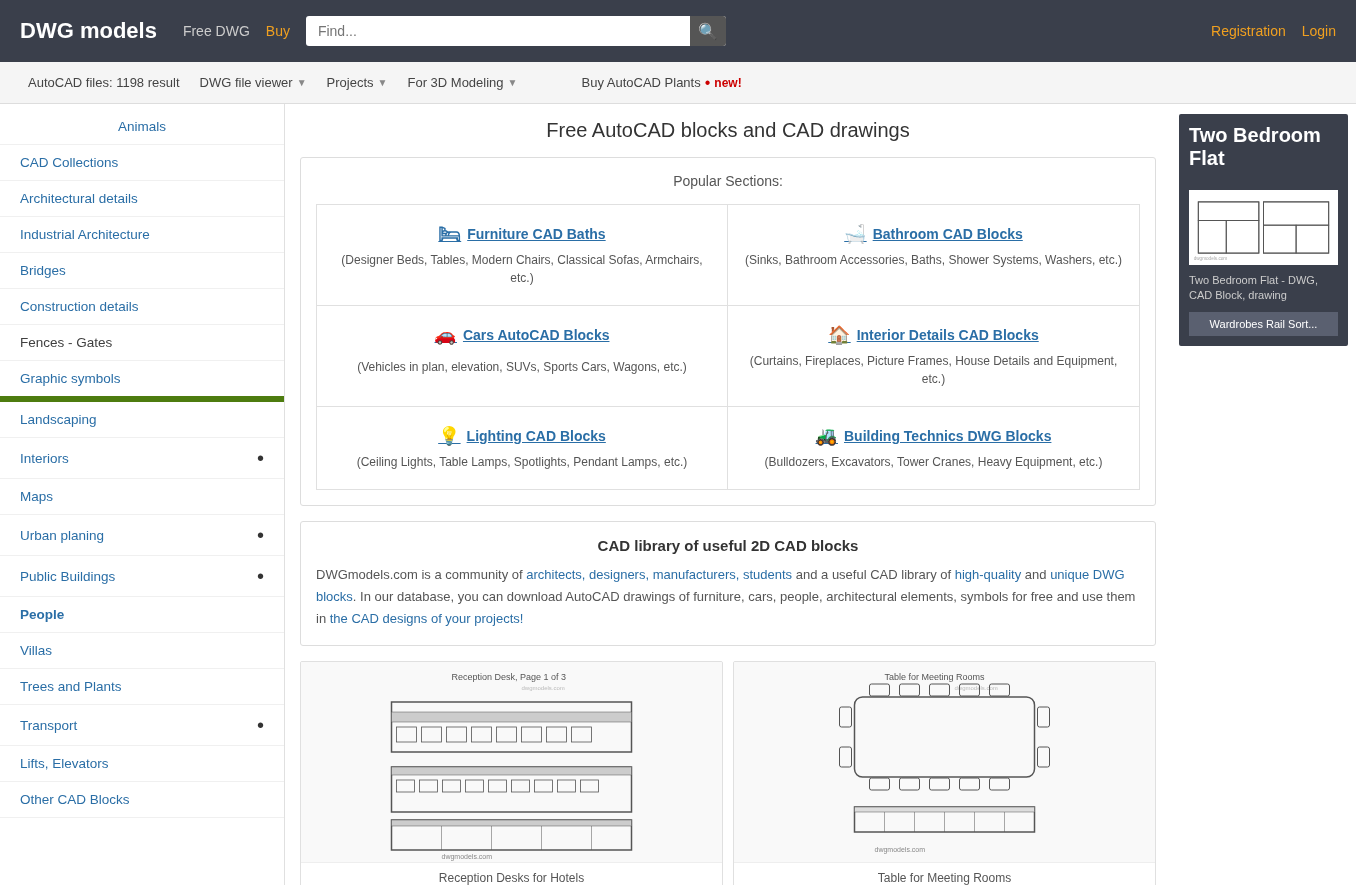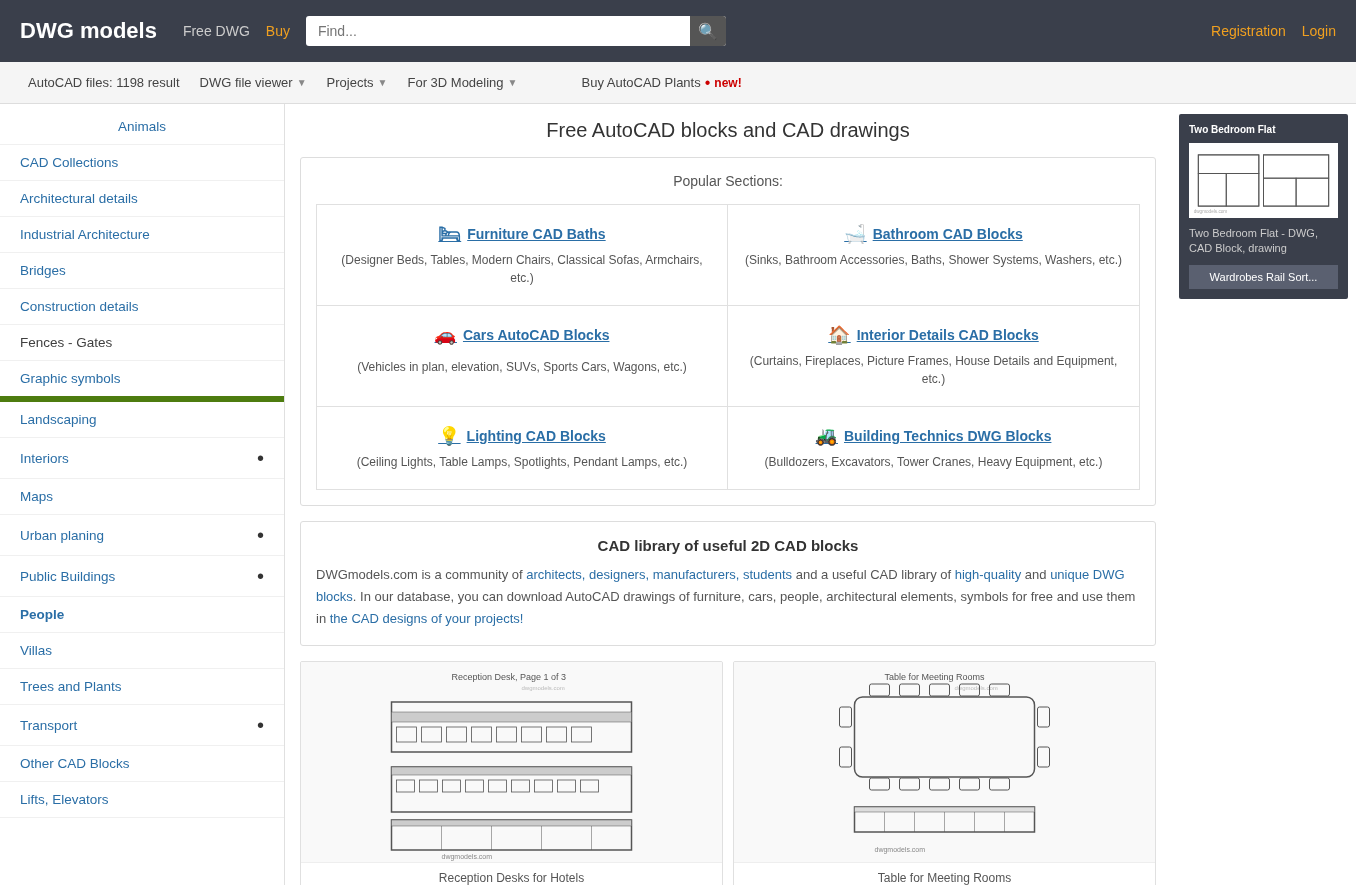--- a/index.html
+++ b/index.html
@@ -94,24 +94,24 @@
       <span>Villas</span>
     </a>
     <a style="display:flex; align-items:flex-end; justify-content:space-between; padding:10px 20px; color:#2a6ea6; text-decoration:none; font-size:13.5px; border-bottom:1px solid #f0f0f0;">
       <span>Trees and Plants</span>
     </a>
     <a style="display:flex; align-items:center; justify-content:space-between; padding:10px 20px; color:#2a6ea6; text-decoration:none; font-size:13.5px; border-bottom:1px solid #f0f0f0;">
       <span>Transport</span>
       <span style="color:#333; font-size:20px; line-height:1;">•</span>
     </a>
     <a style="display:flex; align-items:center; justify-content:space-between; padding:10px 20px; color:#2a6ea6; text-decoration:none; font-size:13.5px; border-bottom:1px solid #f0f0f0;">
+      <span>Lifts, Elevators</span>
+    </a>
+    <a style="display:flex; align-items:center; justify-content:space-between; padding:10px 20px; color:#2a6ea6; text-decoration:none; font-size:13.5px; border-bottom:1px solid #f0f0f0;">
       <span>Other CAD Blocks</span>
-    </a>
-    <a style="display:flex; align-items:center; justify-content:space-between; padding:10px 20px; color:#2a6ea6; text-decoration:none; font-size:13.5px; border-bottom:1px solid #f0f0f0;">
-      <span>Lifts, Elevators</span>
     </a>
   </nav>
 
   <main style="flex:1; padding:15px; background:#fff;">
 
     <h1 style="text-align:center; font-size:20px; font-weight:normal; color:#333; margin-bottom:15px;">Free AutoCAD blocks and CAD drawings</h1>
 
     <div style="border:1px solid #ddd; border-radius:3px; margin-bottom:15px; padding:15px;">
       <p style="text-align:center; font-size:14px; color:#555; margin-bottom:15px;">Popular Sections:</p>
 
@@ -258,21 +258,21 @@
         </div>
         <div style="padding:8px; text-align:center; font-size:12px; color:#555; background:#fff; border-top:1px solid #eee;">Table for Meeting Rooms</div>
       </div>
 
     </div>
 
   </main>
 
   <aside style="width:185px; flex-shrink:0; padding:10px 8px;">
     <div style="background:#3a3f4b; color:#fff; padding:10px; border-radius:2px;">
-      <div style="font-size:10px; font-weight:bold; color:#fff; margin-bottom:8px;">Two Bedroom Flat</div>
+      <div style="font-size:20px; font-weight:bold; color:#fff; margin-bottom:20px;">Two Bedroom Flat</div>
       <div style="width:100%; height:75px; background:#fff; margin-bottom:8px; overflow:hidden; cursor:pointer;">
         <svg viewBox="0 0 160 75" style="width:100%; height:100%;" xmlns="http://www.w3.org/2000/svg">
           <rect width="160" height="75" fill="#fff"></rect>
 
           <rect x="10" y="10" width="65" height="55" fill="none" stroke="#555" stroke-width="1"></rect>
           <rect x="10" y="10" width="65" height="20" fill="none" stroke="#555" stroke-width="1"></rect>
           <rect x="10" y="30" width="30" height="35" fill="none" stroke="#555" stroke-width="1"></rect>
           <rect x="40" y="30" width="35" height="35" fill="none" stroke="#555" stroke-width="1"></rect>
           <rect x="80" y="10" width="70" height="55" fill="none" stroke="#555" stroke-width="1"></rect>
           <rect x="80" y="10" width="70" height="25" fill="none" stroke="#555" stroke-width="1"></rect>

